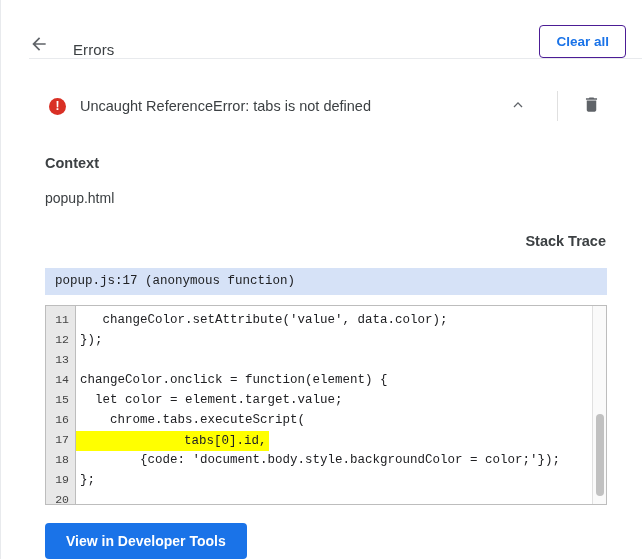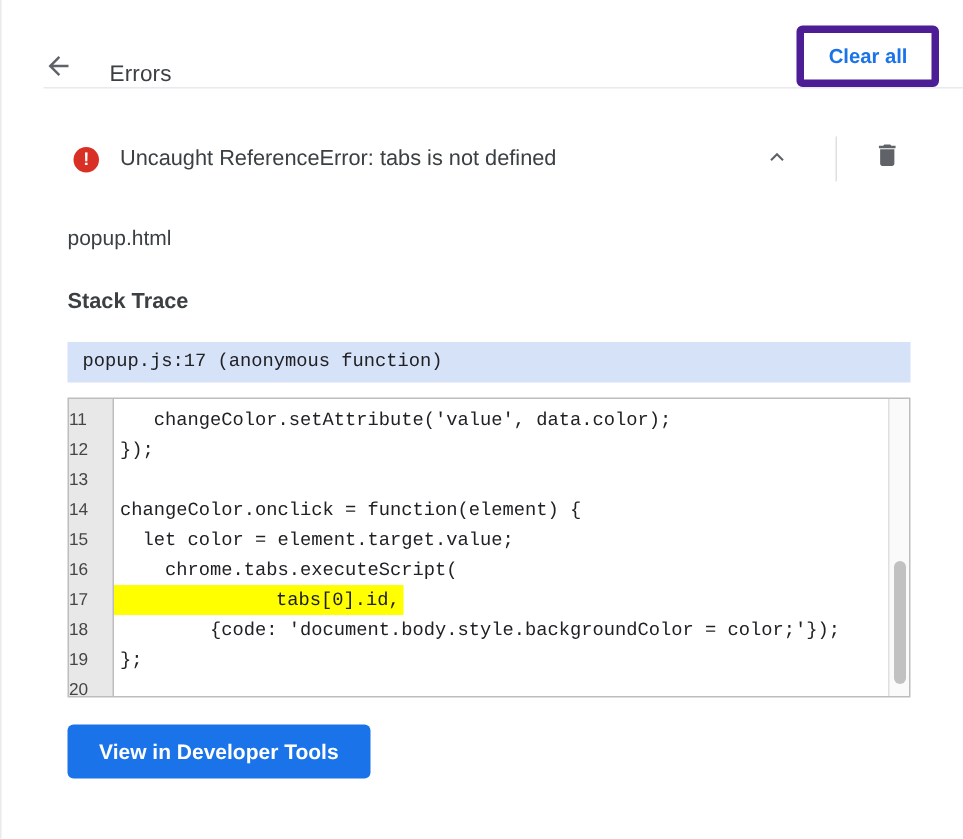--- a/index.html
+++ b/index.html
@@ -42,21 +42,21 @@
   }
   .back-btn svg { display:block; }
   .header-title {
     font-size: 15px;
     color: #3c4043;
     margin-left: 20px;
     letter-spacing: .1px;
     flex: 1 1 auto;
   }
   .clear-all-btn {
-    border: 5px solid #4c1d95;
+    border: 1px solid #4c1d95;
     border-radius: 4px;
     background: #fff;
     color: #1a73e8;
     font-size: 13.5px;
     font-weight: bold;
     font-family: "Liberation Sans", sans-serif;
     padding: 9px 16px;
     cursor: pointer;
     line-height: 1;
   }
@@ -132,21 +132,21 @@
     font-size: 14.5px;
     font-weight: bold;
     color: #3c4043;
     margin-top: 24px;
   }
   .context-value {
     font-size: 14px;
     color: #3c4043;
     margin-top: 19px;
   }
-  .stack-label { margin-top: 27px; }
+  .stack-label { margin-top: 27px; text-align: right; }
 
   .stack-entry {
     margin-top: 19px;
     background: #d6e2f7;
     color: #202124;
     font-family: "Liberation Mono", monospace;
     font-size: 12.5px;
     padding: 6px 10px 7px 10px;
     box-sizing: border-box;
     width: 562px;
@@ -169,22 +169,23 @@
     width: 30px;
     background: #e8e8e8;
     border-right: 1px solid #bdbdbd;
     flex: 0 0 auto;
     padding-top: 4px;
     box-sizing: border-box;
   }
   .gutter .ln {
     height: 20px;
     line-height: 20px;
+    text-align: right;
     padding-right: 6px;
-    font-family: Liberation Sans, sans-serif;
+    font-family: Liberation Mono, monospace;
     font-size: 11.5px;
     color: #444;
     box-sizing: border-box;
   }
   .code-area {
     flex: 1 1 auto;
     padding-top: 4px;
     position: relative;
     overflow: hidden;
   }
@@ -275,20 +276,21 @@
     <div class="trash-btn">
       <span>
         <svg width="19" height="19" viewBox="0 0 24 24" aria-hidden="true">
           <path d="M6 19c0 1.1.9 2 2 2h8c1.1 0 2-.9 2-2V7H6v12zM19 4h-3.5l-1-1h-5l-1 1H5v2h14V4z" fill="#5f6368"></path>
         </svg>
       </span>
     </div>
   </div>
 
   <div class="detail">
+    <div class="section-label">Context</div>
     <div class="context-value">popup.html</div>
     <div class="section-label stack-label">Stack Trace</div>
     <div class="stack-entry">popup.js:17 (anonymous function)</div>
 
     
     <div class="code-box">
       <div class="gutter">
           <div class="ln">11</div>
           <div class="ln">12</div>
           <div class="ln">13</div>

